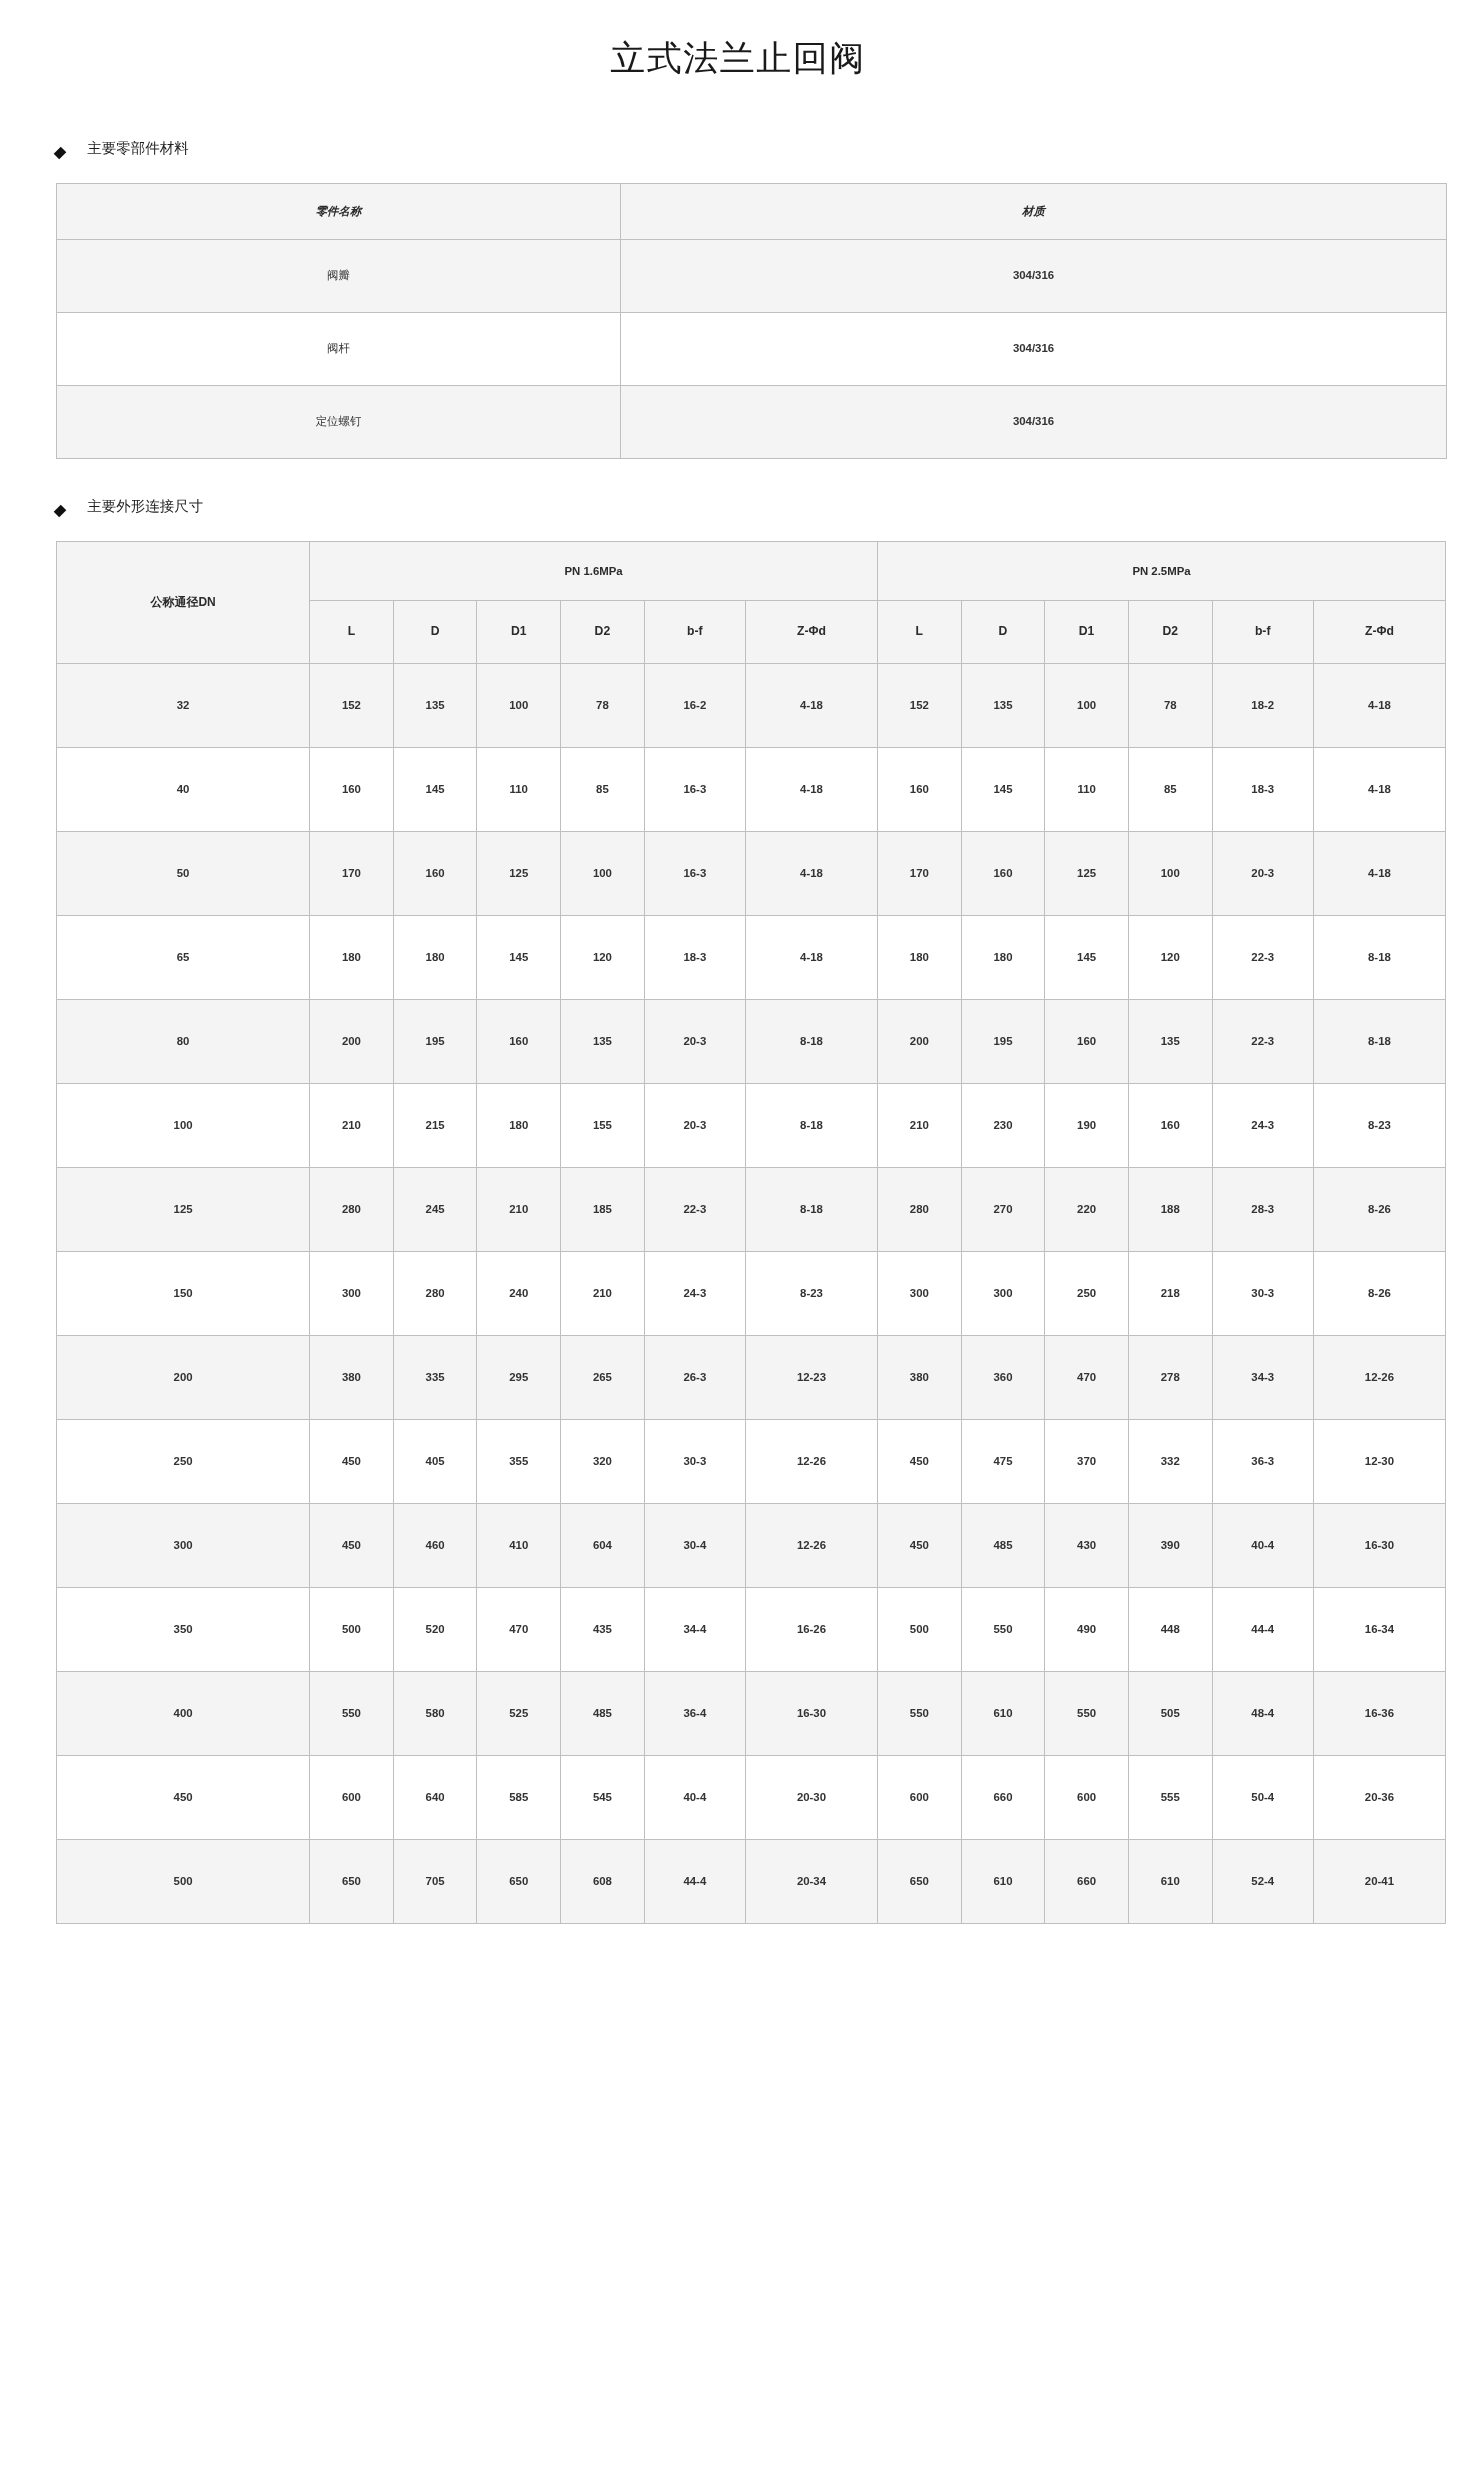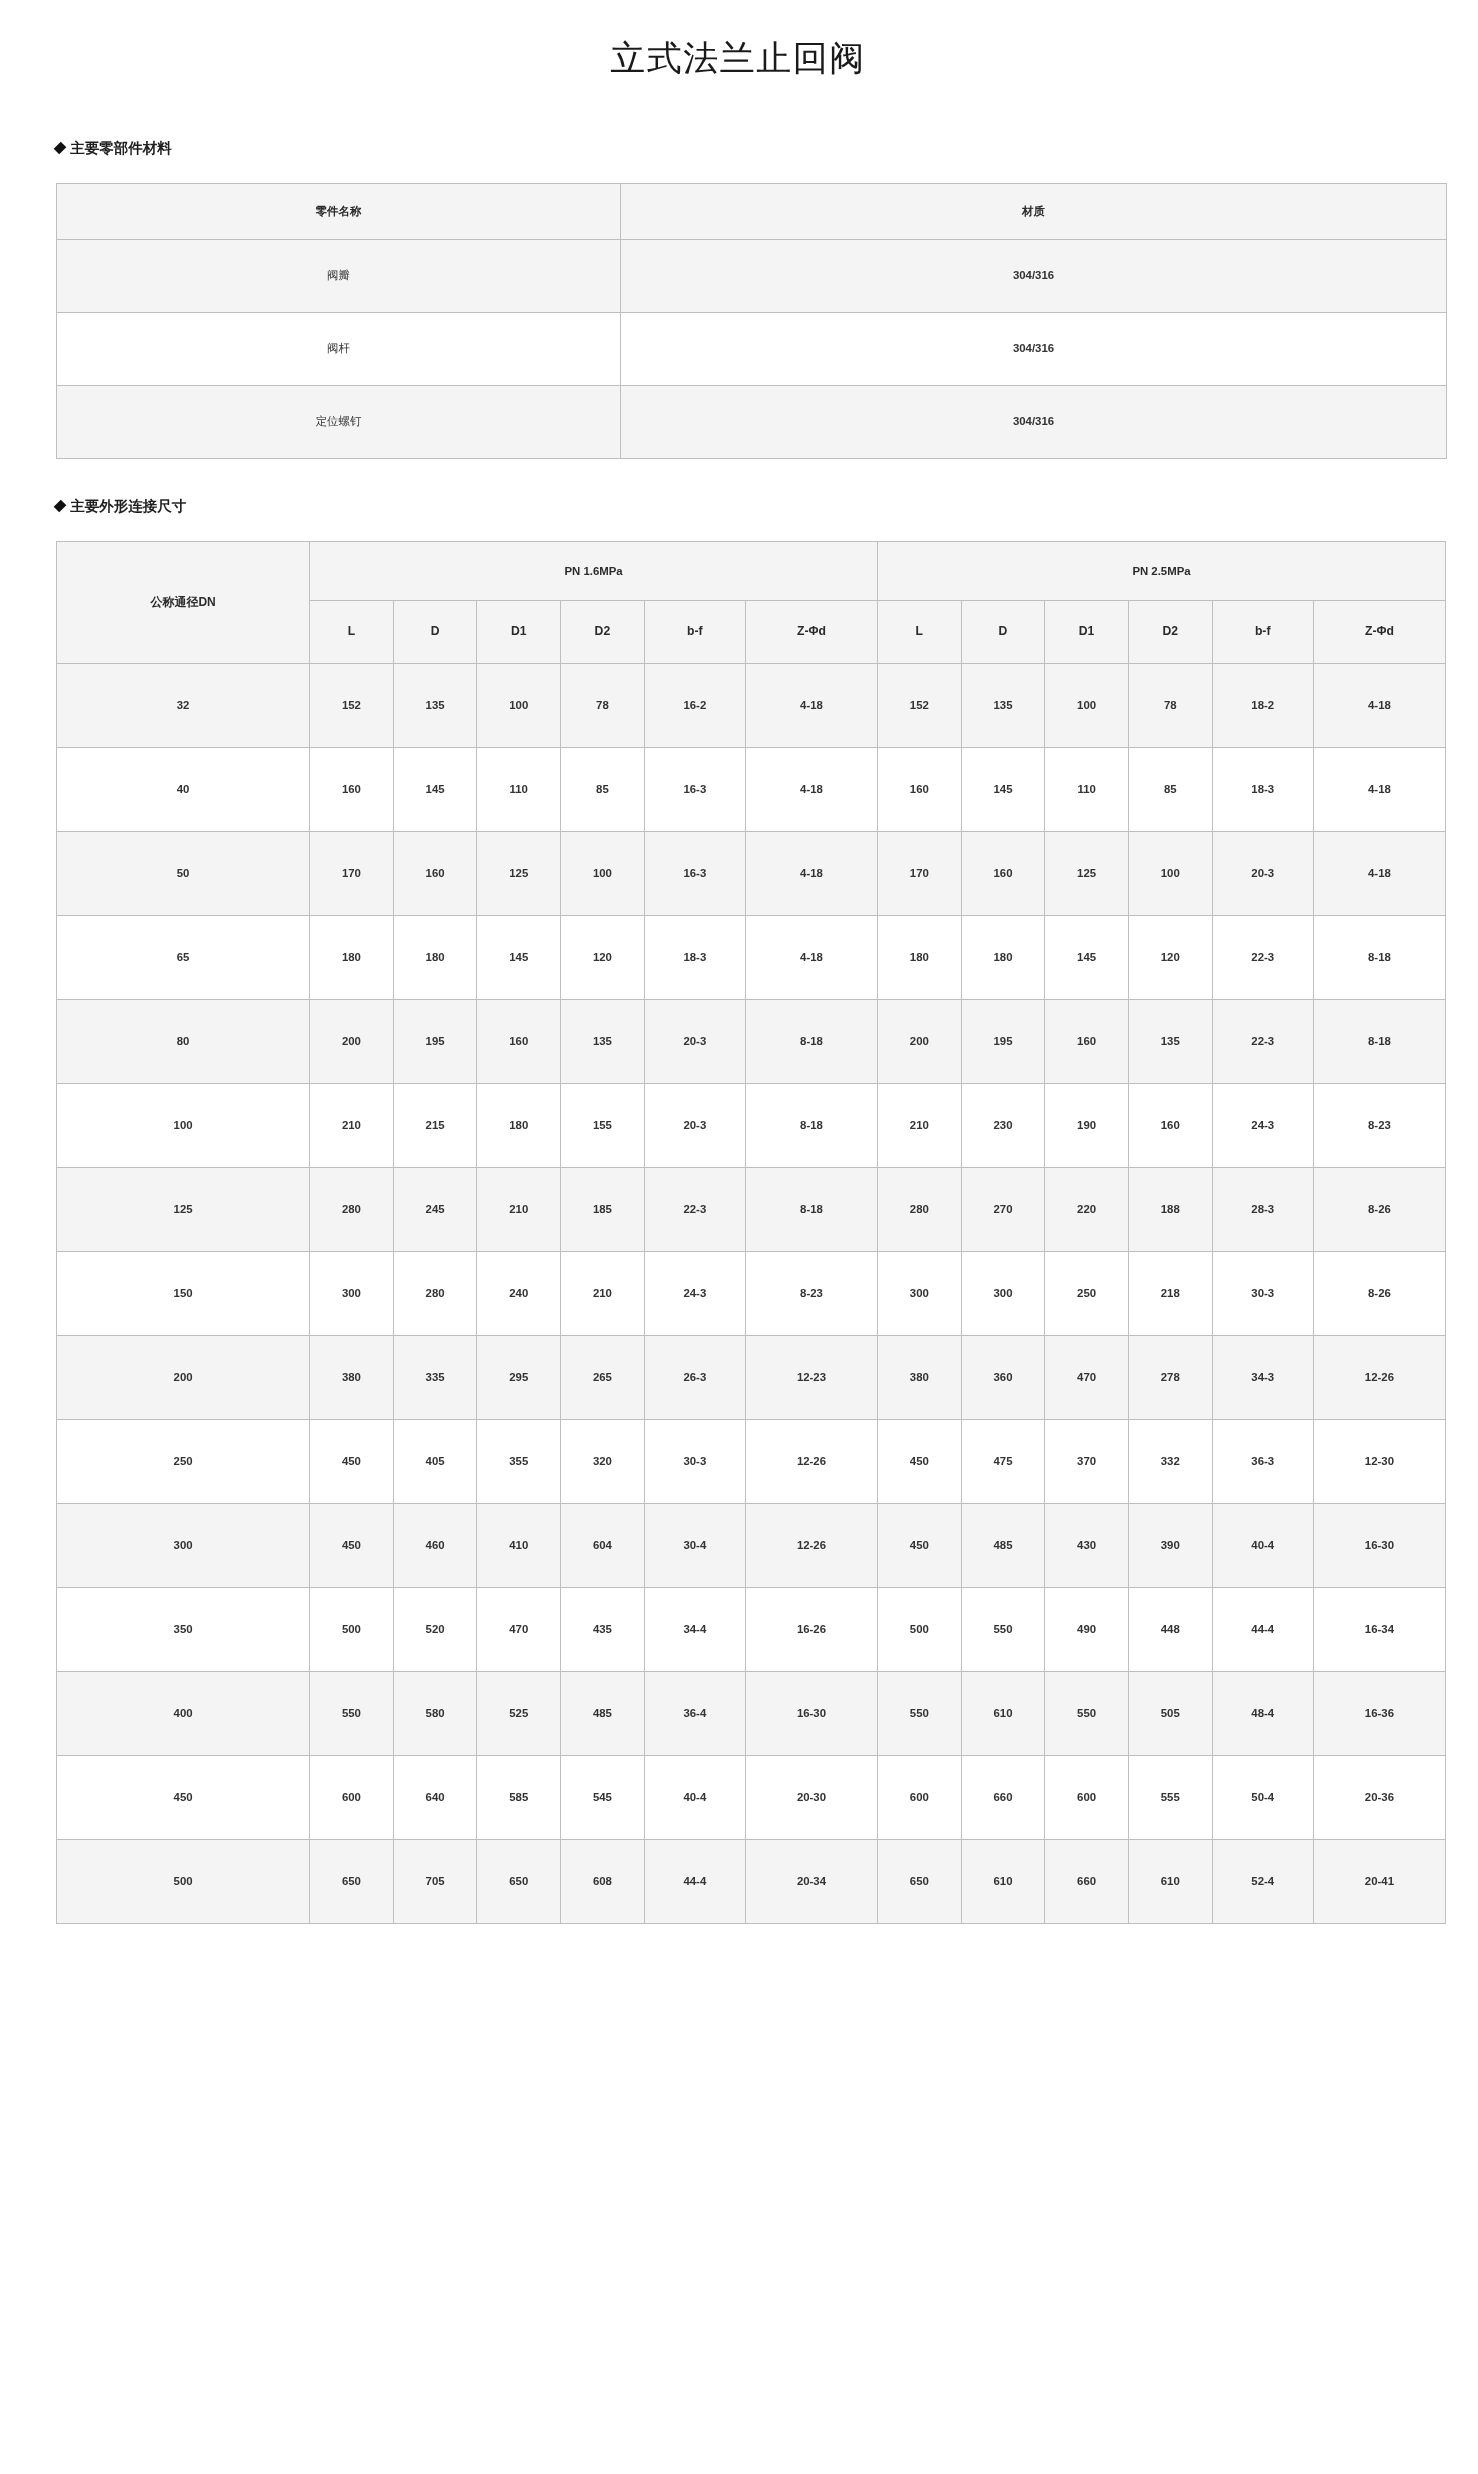--- a/index.html
+++ b/index.html
@@ -35,26 +35,27 @@
     margin: 0;
     line-height: 1.3;
     font-family: "DejaVu Serif", "Liberation Serif", serif;
   }
 
   
   .section-heading {
     margin: 0;
     padding-left: 43px;
     font-size: 14.5px;
-    font-weight: 700;
+    font-weight: 400;
     color: #1f1f1f;
     line-height: 1.4;
     display: flex;
-    align-items: center;
+    align-items: flex-end;
     font-family: "DejaVu Serif", "Liberation Serif", serif;
+    gap: 17px;
   }
   .diamond-icon {
     display: inline-block;
     width: 10px;
     height: 10px;
     background: #111111;
     transform: rotate(45deg) scaleX(0.78);
     margin-right: 5.3px;
     flex: 0 0 auto;
   }
@@ -103,21 +104,21 @@
   table.grid tbody tr:nth-child(odd) td {
     background: #f4f4f4;
   }
   table.grid tbody tr:nth-child(even) td {
     background: #ffffff;
   }
 
   
   .materials table.grid col.c-part { width: 564px; }
   .materials table.grid col.c-mat  { width: 826px; }
-  .materials table.grid thead th { height: 56px; font-size: 11.4px; }
+  .materials table.grid thead th { height: 56px; font-size: 11.4px; font-style: italic; }
   .materials table.grid tbody td { height: 73px; }
   .materials table.grid tbody td.part-name { font-weight: 400; }
 
   
   .dimensions table.grid col.c-dn   { width: 230px; }
   .dimensions table.grid col.c-num  { width: 76px; }
   .dimensions table.grid col.c-bf   { width: 92px; }
   .dimensions table.grid col.c-zd   { width: 120px; }
 
   .dimensions table.grid thead th.dn-head { height: 122px; font-size: 12px; }

